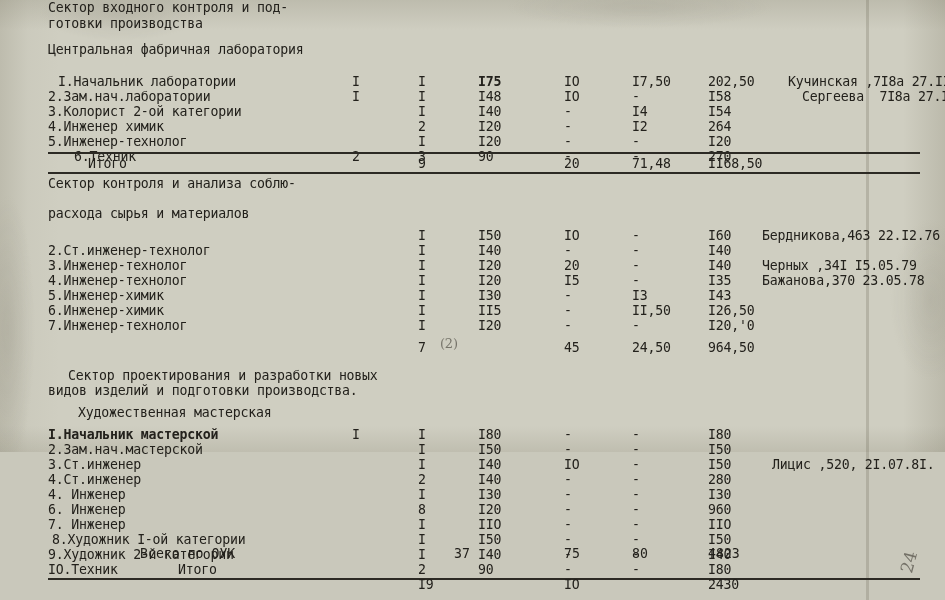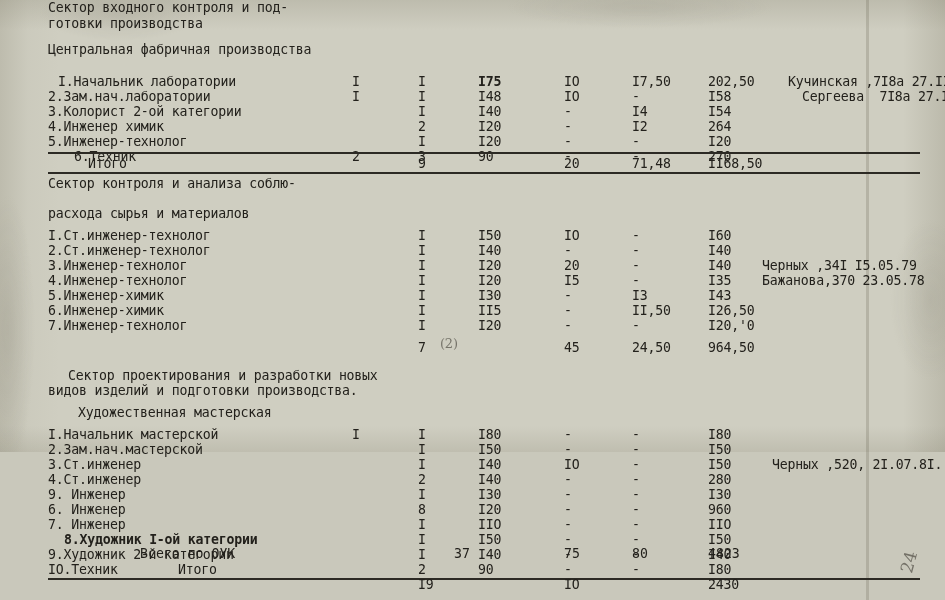--- a/index.html
+++ b/index.html
@@ -106,21 +106,21 @@
 
   <div class="topnote">&nbsp;</div>
 
   <div id="sheet">
 
     <div class="head-cut">
       <div class="txt" style="left:0px; top:-2px;">Сектор входного контроля и под-</div>
     </div>
     <div class="txt" style="left:8px; top:16px;">готовки производства</div>
 
-    <div class="txt sec" style="top:42px;">Центральная фабричная производства</div>
+    <div class="txt sec" style="top:42px;">Центральная фабричная лаборатория</div>
 
     <div class="txt" style="left:18px; top:74px;">I.Начальник лаборатории</div>
     <div class="txt c1" style="top:74px;">I</div>
     <div class="txt c2" style="top:74px;">I</div>
     <div class="txt c3" style="top:74px;font-weight:bold;">I75</div>
     <div class="txt c4" style="top:74px;">IO</div>
     <div class="txt c5" style="top:74px;">I7,50</div>
     <div class="txt c6" style="top:74px;">202,50</div>
     <div class="txt c7" style="top:74px;">Кучинская ,7I8a 27.II.75</div>
 
@@ -168,26 +168,26 @@
     <div class="txt c2" style="top:156px;">9</div>
     <div class="txt c4" style="top:156px;">20</div>
     <div class="txt c5" style="top:156px;">71,48</div>
     <div class="txt c6" style="top:156px;">II68,50</div>
 
     <div class="hr" style="left:8px; top:172px; width:872px;"></div>
 
     <div class="txt sec" style="top:176px;">Сектор контроля и анализа соблю-</div>
     <div class="txt sec" style="top:206px;">расхода сырья и материалов</div>
 
-    <div class="txt" style="left:8px; top:228px;">I.Ст.инженер-технолог</div>
     <div class="txt c2" style="top:228px;">I</div>
     <div class="txt c3" style="top:228px;">I50</div>
     <div class="txt c4" style="top:228px;">IO</div>
     <div class="txt c5" style="top:228px;">-</div>
     <div class="txt c6" style="top:228px;">I60</div>
+    <div class="txt" style="left:722px; top:228px;">Бердникова,463 22.I2.76</div>
 
     <div class="txt" style="left:8px; top:243px;">2.Ст.инженер-технолог</div>
     <div class="txt c2" style="top:243px;">I</div>
     <div class="txt c3" style="top:243px;">I40</div>
     <div class="txt c4" style="top:243px;">-</div>
     <div class="txt c5" style="top:243px;">-</div>
     <div class="txt c6" style="top:243px;">I40</div>
 
     <div class="txt" style="left:8px; top:258px;">3.Инженер-технолог</div>
     <div class="txt c2" style="top:258px;">I</div>
@@ -229,72 +229,72 @@
     <div class="txt c2" style="top:340px;">7</div>
     <div class="txt scribble" style="left:400px; top:336px; font-size:13px;">(2)</div>
     <div class="txt c4" style="top:340px;">45</div>
     <div class="txt c5" style="top:340px;">24,50</div>
     <div class="txt c6" style="top:340px;">964,50</div>
 
     <div class="txt" style="left:8px; top:383px;">видов изделий и подготовки производства.</div>
     <div class="txt" style="left:28px; top:368px;">Сектор проектирования и разработки новых</div>
     <div class="txt" style="left:38px; top:405px;">Художественная мастерская</div>
 
-    <div class="txt" style="left:8px; top:427px;">I.Начальник мастерской</div>
+    <div class="txt" style="left:8px; top:427px;font-weight:bold;">I.Начальник мастерской</div>
     <div class="txt c1" style="top:427px;">I</div>
     <div class="txt c2" style="top:427px;">I</div>
     <div class="txt c3" style="top:427px;">I80</div>
     <div class="txt c4" style="top:427px;">-</div>
     <div class="txt c5" style="top:427px;">-</div>
     <div class="txt c6" style="top:427px;">I80</div>
 
     <div class="txt" style="left:8px; top:442px;">2.Зам.нач.мастерской</div>
     <div class="txt c2" style="top:442px;">I</div>
     <div class="txt c3" style="top:442px;">I50</div>
     <div class="txt c4" style="top:442px;">-</div>
     <div class="txt c5" style="top:442px;">-</div>
     <div class="txt c6" style="top:442px;">I50</div>
 
     <div class="txt" style="left:8px; top:457px;">3.Ст.инженер</div>
     <div class="txt c2" style="top:457px;">I</div>
     <div class="txt c3" style="top:457px;">I40</div>
     <div class="txt c4" style="top:457px;">IO</div>
     <div class="txt c5" style="top:457px;">-</div>
     <div class="txt c6" style="top:457px;">I50</div>
-    <div class="txt" style="left:732px; top:457px;">Черных ,520, 2I.07.8I.</div>
+    <div class="txt" style="left:732px; top:457px;">Лицис ,520, 2I.07.8I.</div>
 
     <div class="txt" style="left:8px; top:472px;">4.Ст.инженер</div>
     <div class="txt c2" style="top:472px;">2</div>
     <div class="txt c3" style="top:472px;">I40</div>
     <div class="txt c4" style="top:472px;">-</div>
     <div class="txt c5" style="top:472px;">-</div>
     <div class="txt c6" style="top:472px;">280</div>
 
-    <div class="txt" style="left:8px; top:487px;">9. Инженер</div>
+    <div class="txt" style="left:8px; top:487px;">4. Инженер</div>
     <div class="txt c2" style="top:487px;">I</div>
     <div class="txt c3" style="top:487px;">I30</div>
     <div class="txt c4" style="top:487px;">-</div>
     <div class="txt c5" style="top:487px;">-</div>
     <div class="txt c6" style="top:487px;">I30</div>
 
     <div class="txt" style="left:8px; top:502px;">6. Инженер</div>
     <div class="txt c2" style="top:502px;">8</div>
     <div class="txt c3" style="top:502px;">I20</div>
     <div class="txt c4" style="top:502px;">-</div>
     <div class="txt c5" style="top:502px;">-</div>
     <div class="txt c6" style="top:502px;">960</div>
 
     <div class="txt" style="left:8px; top:517px;">7. Инженер</div>
     <div class="txt c2" style="top:517px;">I</div>
     <div class="txt c3" style="top:517px;">IIO</div>
     <div class="txt c4" style="top:517px;">-</div>
     <div class="txt c5" style="top:517px;">-</div>
     <div class="txt c6" style="top:517px;">IIO</div>
 
-    <div class="txt" style="left:24px; top:532px;font-weight:bold;">8.Художник I-ой категории</div>
+    <div class="txt" style="left:12px; top:532px;">8.Художник I-ой категории</div>
     <div class="txt c2" style="top:532px;">I</div>
     <div class="txt c3" style="top:532px;">I50</div>
     <div class="txt c4" style="top:532px;">-</div>
     <div class="txt c5" style="top:532px;">-</div>
     <div class="txt c6" style="top:532px;">I50</div>
 
     <div class="txt" style="left:8px; top:547px;">9.Художник 2-й категории</div>
     <div class="txt c2" style="top:547px;">I</div>
     <div class="txt c3" style="top:547px;">I40</div>
     <div class="txt c4" style="top:547px;">-</div>

